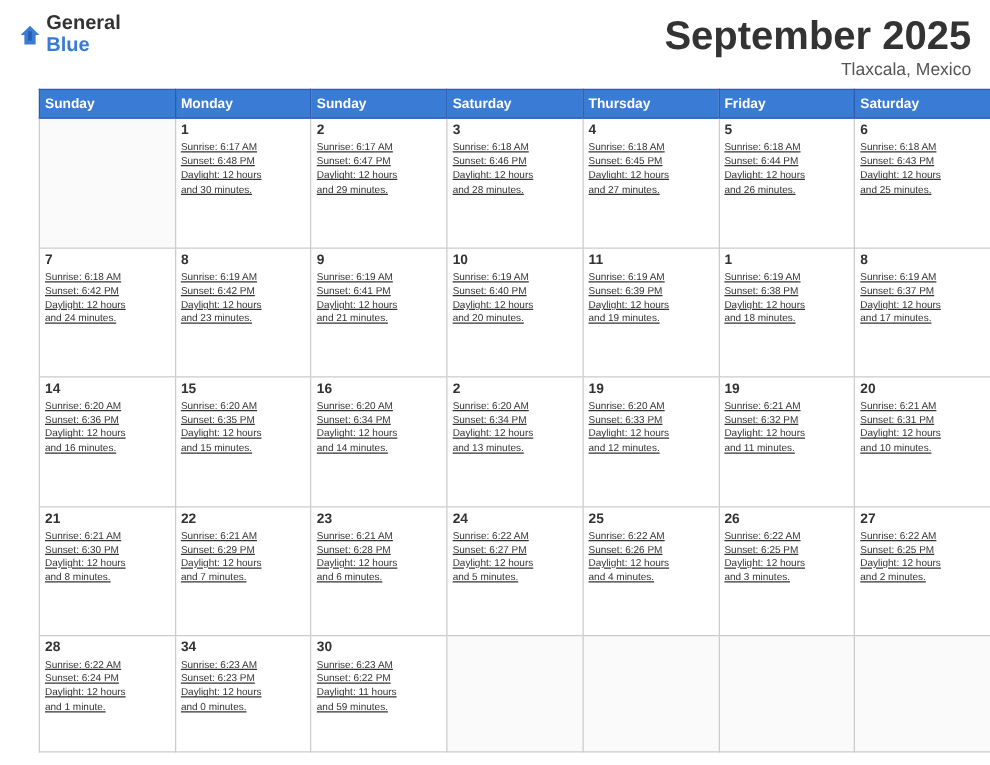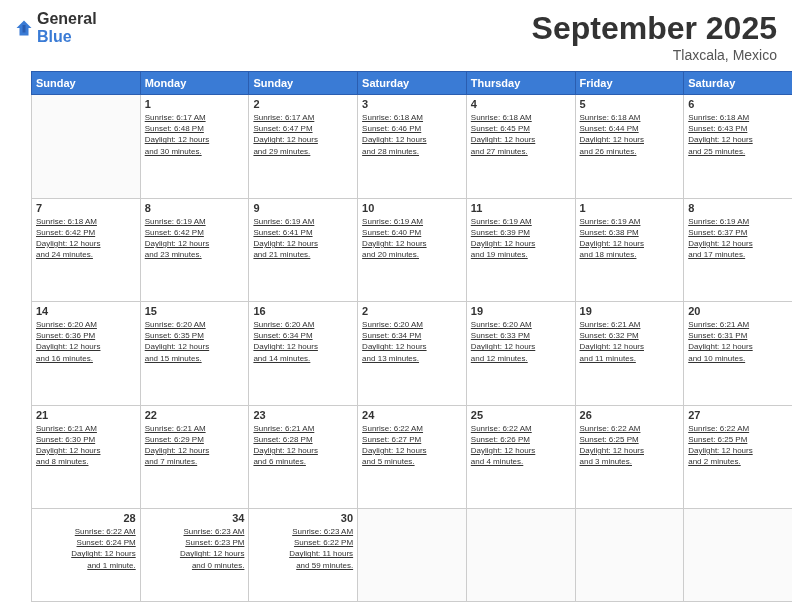--- a/index.html
+++ b/index.html
@@ -89,21 +89,20 @@
       font-size: 8px;
       line-height: 1.4;
       color: #333;
       text-decoration: underline;
     }
     .empty-cell {
       background: #fafafa;
     }
     .last-row td {
       height: 70px;
-      text-align: right;
     }
   </style>
 </head>
 <body>
 
 <div class="page">
   <div class="header">
     <div class="logo">
       <svg class="logo-icon" viewBox="0 0 24 24" xmlns="http://www.w3.org/2000/svg">
         <path d="M12 2 L22 12 L18 12 L18 22 L6 22 L6 12 L2 12 Z" fill="#3a7bd5"></path>

